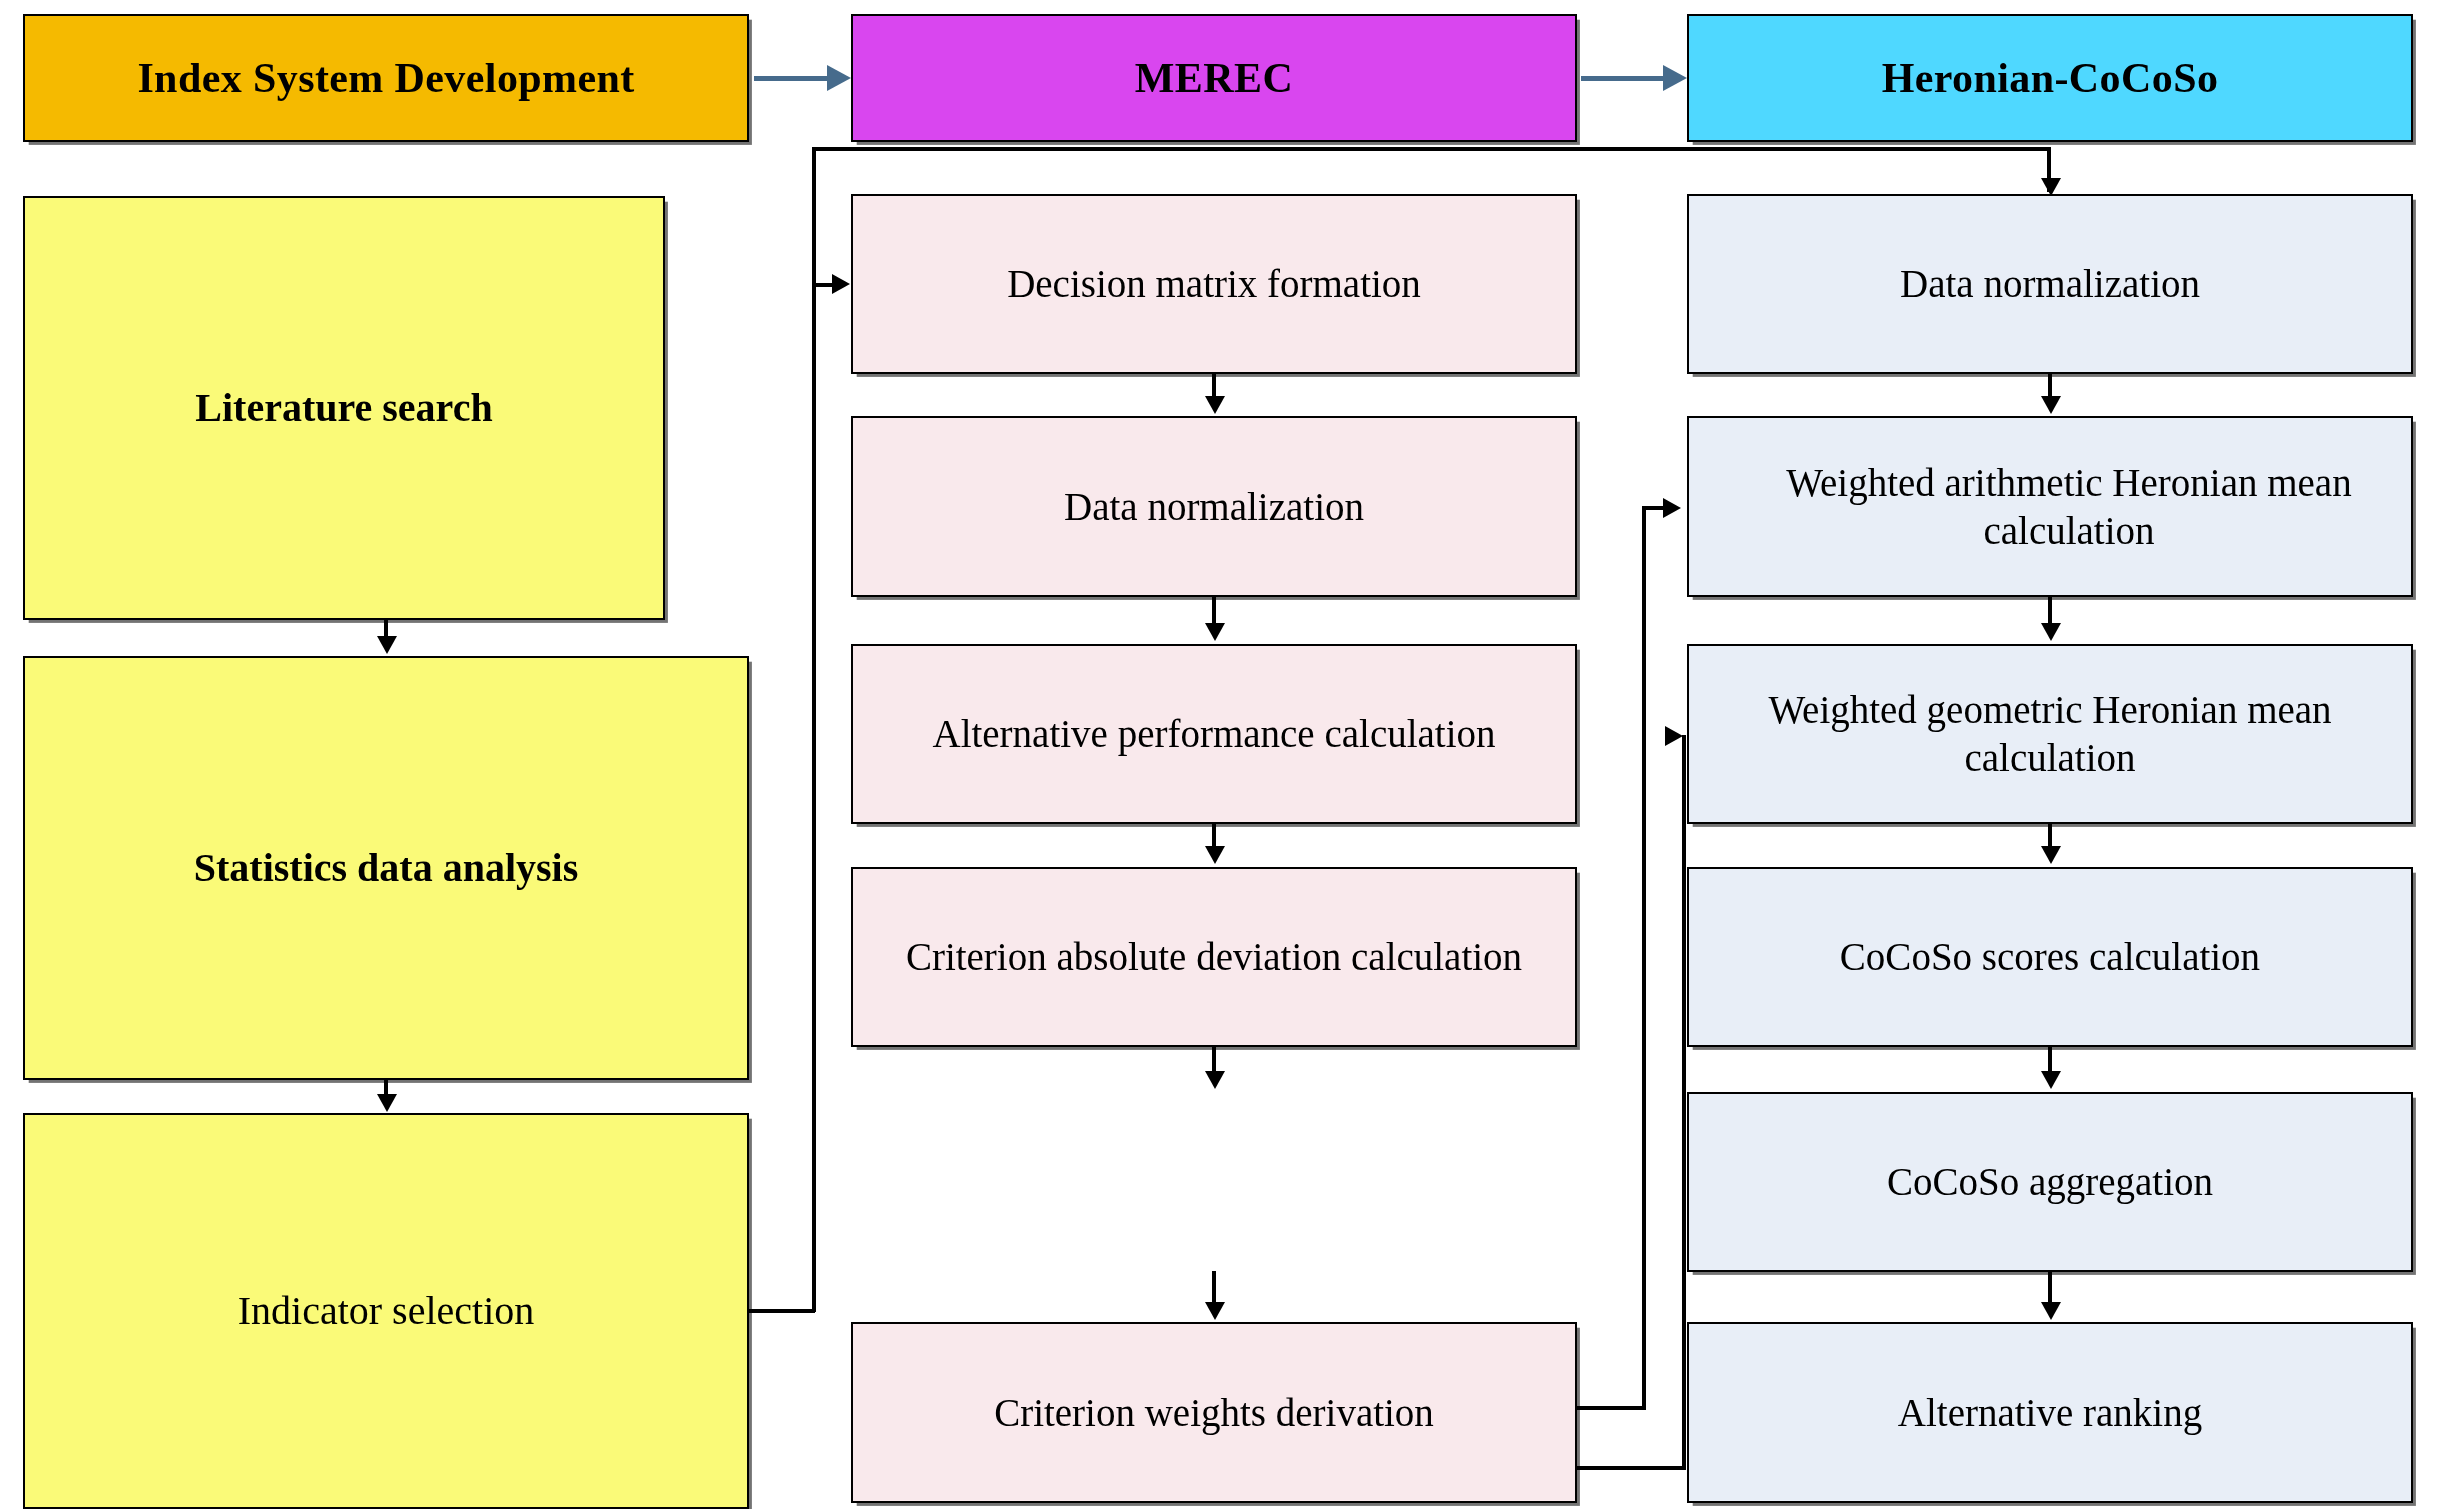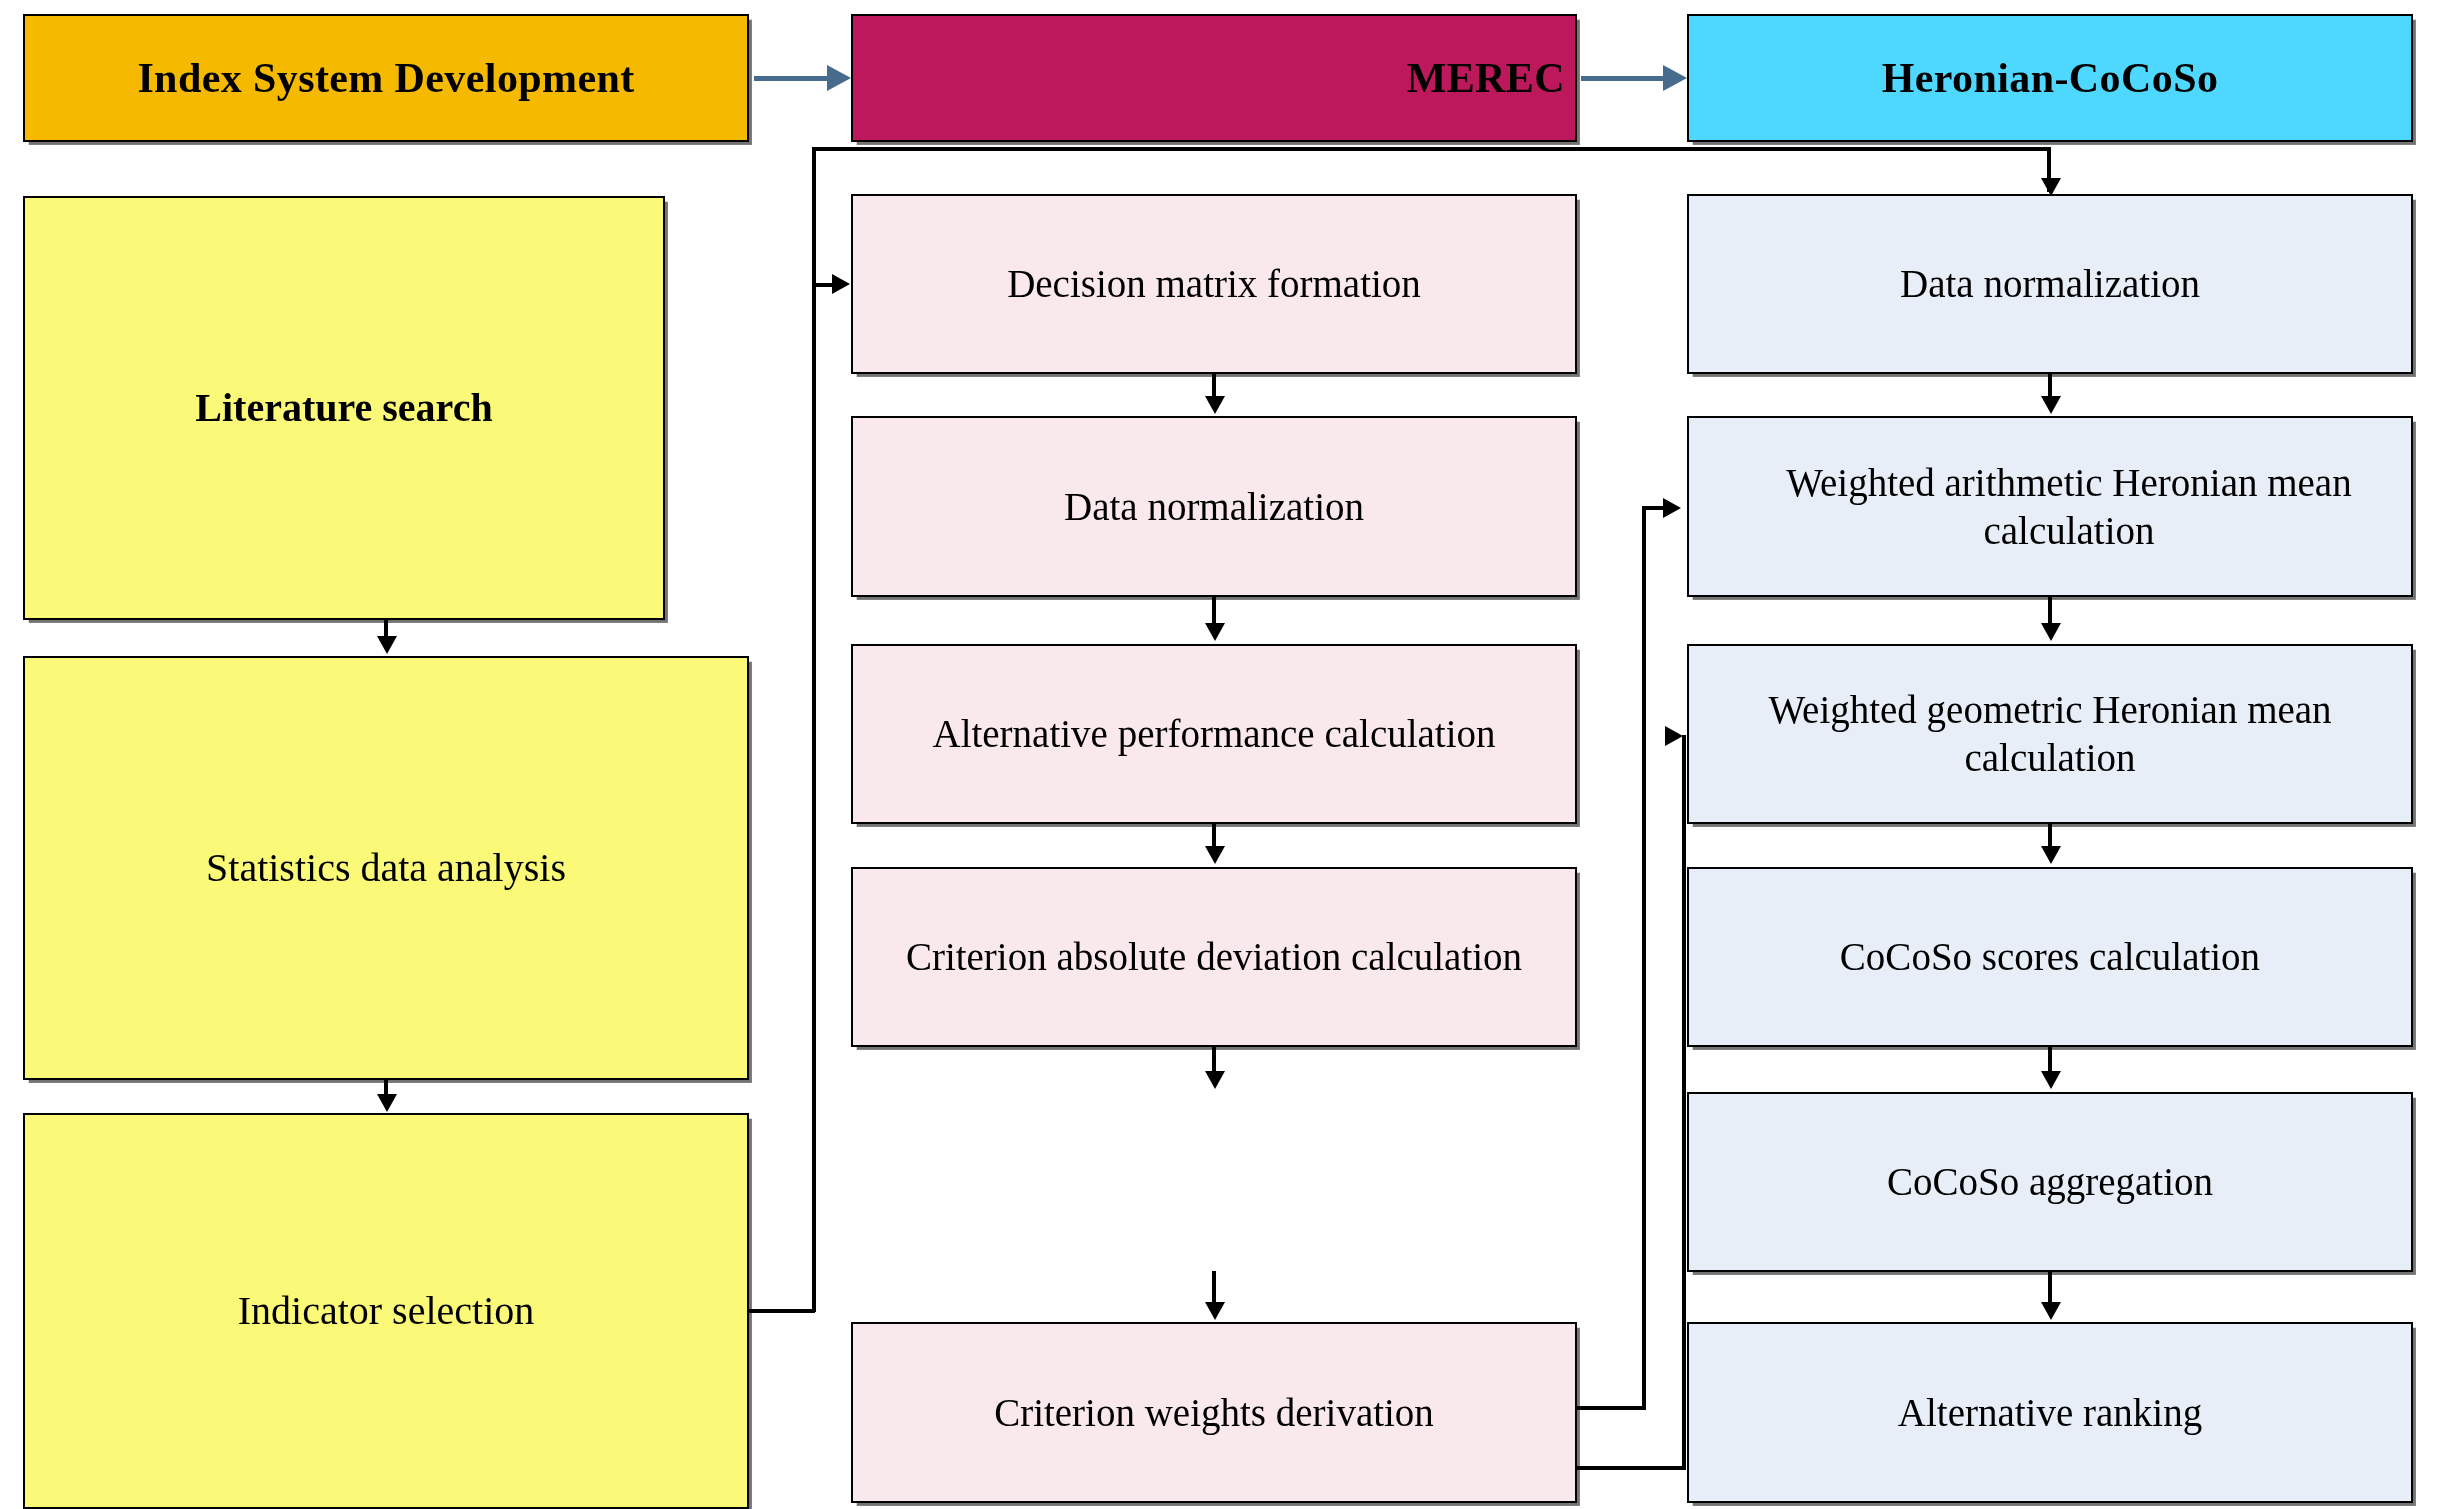--- a/index.html
+++ b/index.html
@@ -37,21 +37,21 @@
     letter-spacing: 0.4px;
   }
   .stage-node {
     font-size: 40px;
   }
   .step-node {
     font-size: 39px;
   }
   
   .c-orange  { background: #F5BA00; }
-  .c-red     { background: #be185d; justify-content: flex-end; }
+  .c-red     { background: #d946ef; }
   .c-cyan    { background: #4FD8FF; }
   .c-yellow  { background: #FAFA78; }
   .c-pink    { background: #F9E9EC; }
   .c-blue    { background: #E8EEF7; }
   .vline {
     position: absolute;
     background: #000000;
     width: 3.6px;
   }
   .hline {
@@ -107,21 +107,21 @@
   <div class="hline-blue" style="left:754px; top:76px; width:81px;"></div>
   <div class="arrow-right-blue" style="left:827px; top:65px;"></div>
 
   <div class="hline-blue" style="left:1581px; top:76px; width:83px;"></div>
   <div class="arrow-right-blue" style="left:1663px; top:65px;"></div>
 
   <div class="node stage-node c-yellow" style="left:23px; top:196px; width:642px; height:424px;font-weight:bold;">
     <span>Literature search</span>
   </div>
 
-  <div class="node stage-node c-yellow" style="left:23px; top:656px; width:726px; height:424px;">
+  <div class="node stage-node c-yellow" style="left:23px; top:656px; width:726px; height:424px;font-weight:bold;">
     <span>Statistics data analysis</span>
   </div>
 
   <div class="node stage-node c-yellow" style="left:23px; top:1113px; width:726px; height:396px;">
     <span>Indicator selection</span>
   </div>
 
   <div class="vline" style="left:384px; top:620px; height:17px;"></div>
   <div class="arrow-down" style="left:377px; top:636px;"></div>
 

